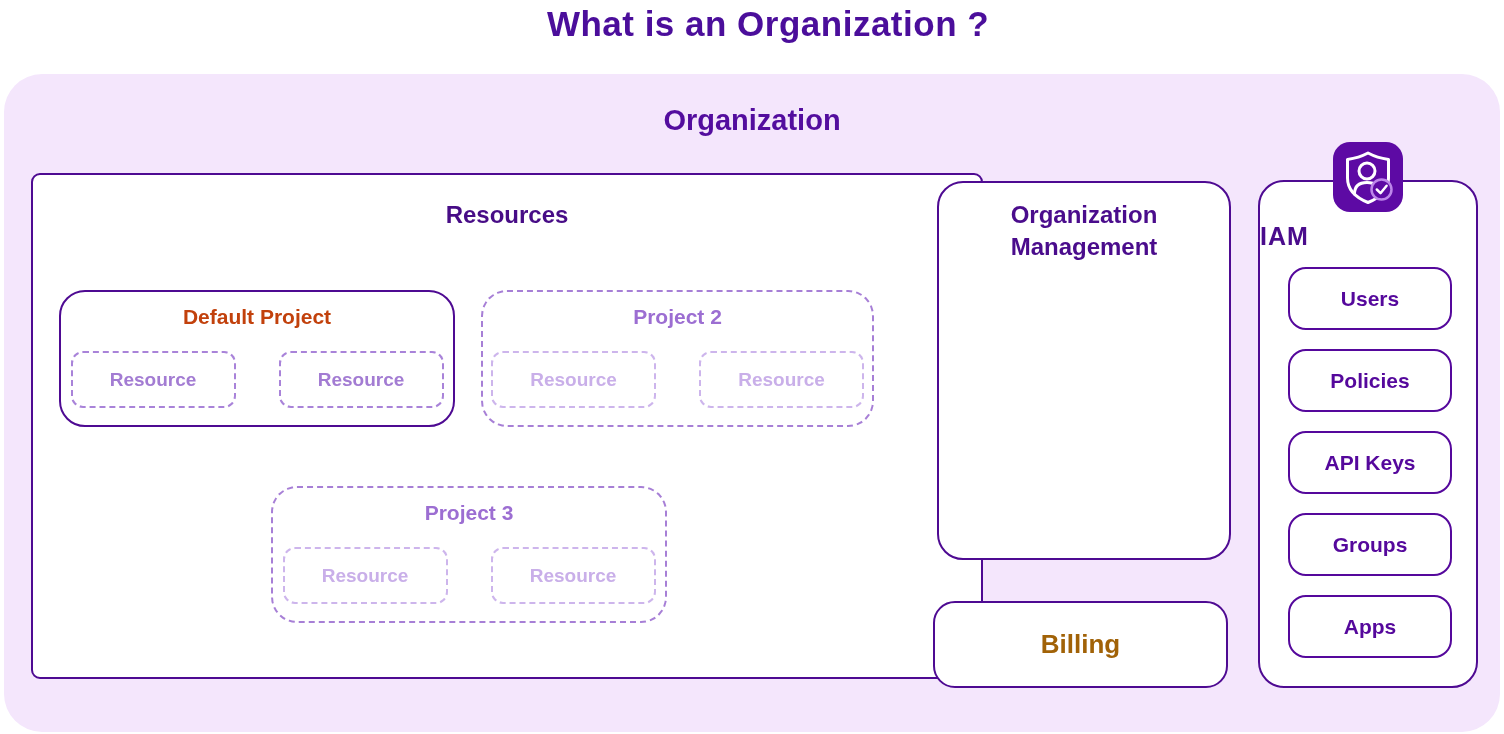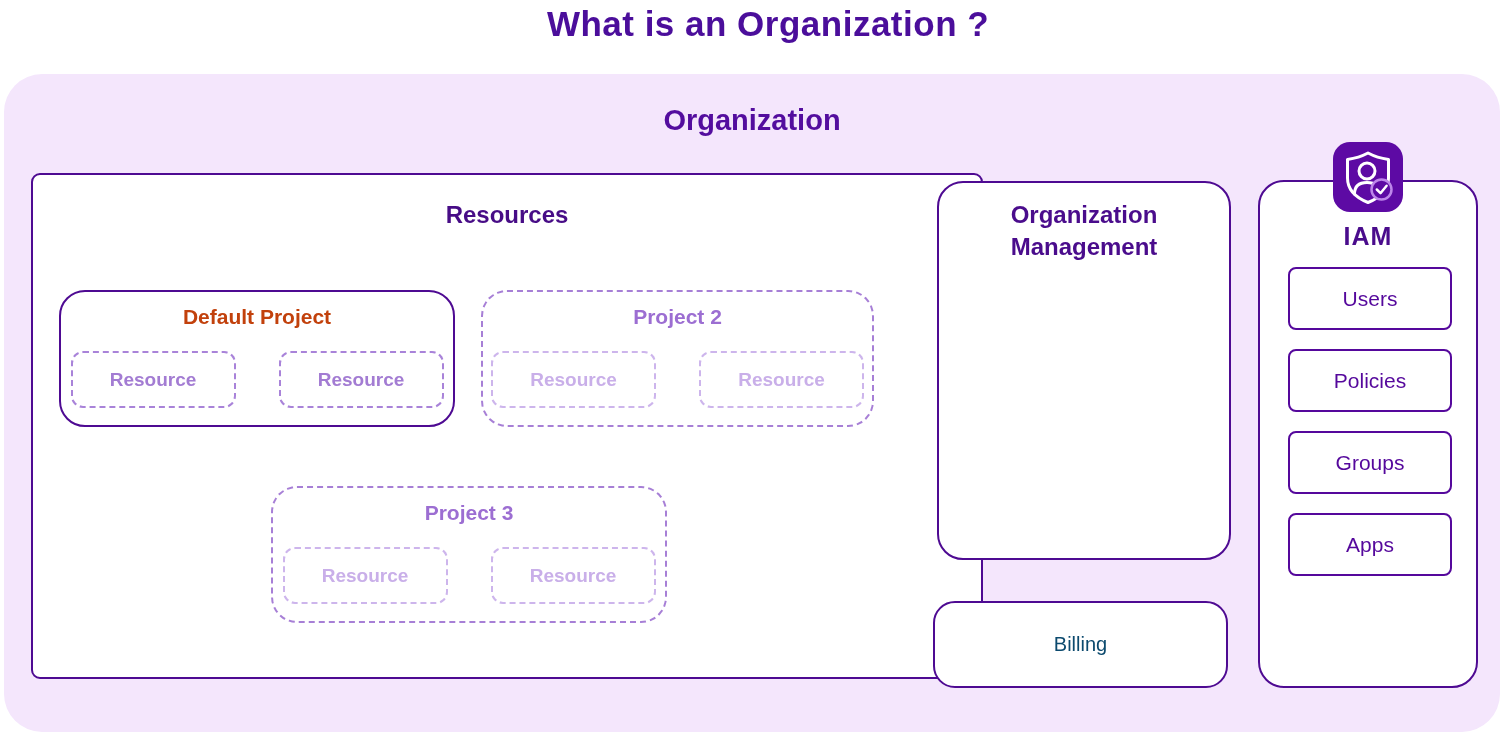--- a/index.html
+++ b/index.html
@@ -68,39 +68,39 @@
   .om-title {
     margin:16px 18px 0; text-align:center;
     font-size:24px; font-weight:bold; color:#4a0c8c; line-height:1.35;
   }
   .om-items {
     position:absolute; left:24px; top:116px; width:246px;
     display:flex; flex-direction:column; gap:22px;
   }
   .pill {
     height:63px; box-sizing:border-box;
-    border:2px solid #55089c; border-radius:8px; background:#ffffff;
+    border:2px solid #55089c; border-radius:18px; background:#ffffff;
     display:flex; align-items:center; justify-content:center;
-    font-size:21px; font-weight:normal; color:#55089c;
+    font-size:21px; font-weight:bold; color:#55089c;
   }
 
   
   .billing-panel {
     left:929px; top:527px; width:295px; height:87px; border-radius:22px;
     display:flex; align-items:center; justify-content:center;
   }
-  .billing-label { font-size:20px; font-weight:normal; color:#0c4a6e; }
+  .billing-label { font-size:26px; font-weight:bold; color:#a16207; }
 
   
   .iam-panel { left:1254px; top:106px; width:220px; height:508px; border-radius:26px; }
   .iam-icon {
     position:absolute; left:73px; top:-40px; width:70px; height:70px; z-index:2;
   }
   .iam-title {
-    margin-top:40px; text-align:center;
+    margin-top:40px; text-align:left;
     font-size:25px; font-weight:bold; color:#4a0c8c; letter-spacing:1px;
   }
   .iam-items {
     position:absolute; left:28px; top:85px; width:164px;
     display:flex; flex-direction:column; gap:19px;
   }
 </style>
 </head>
 <body>
 
@@ -153,17 +153,18 @@
         <circle cx="34" cy="29" r="8" fill="none" stroke="#ffffff" stroke-width="3"></circle>
         <path d="M21.5 52 C21.5 43.5 26.5 40.5 34 40.5 C41.5 40.5 46.5 43.5 46.5 52" fill="none" stroke="#ffffff" stroke-width="3" stroke-linecap="round"></path>
         <circle cx="48.5" cy="47.5" r="10" fill="#5d0aa4" stroke="#bd86ea" stroke-width="2.5"></circle>
         <path d="M43.8 47.5 L47.5 51.2 L53.6 43.8" fill="none" stroke="#ffffff" stroke-width="2.5" stroke-linecap="round" stroke-linejoin="round"></path>
       </svg>
     </div>
     <div class="iam-title">IAM</div>
     <div class="iam-items">
       <div class="pill">Users</div>
       <div class="pill">Policies</div>
+      <div class="pill">API Keys</div>
       <div class="pill">Groups</div>
       <div class="pill">Apps</div>
     </div>
   </div>
 </div>
 
 </body></html>

